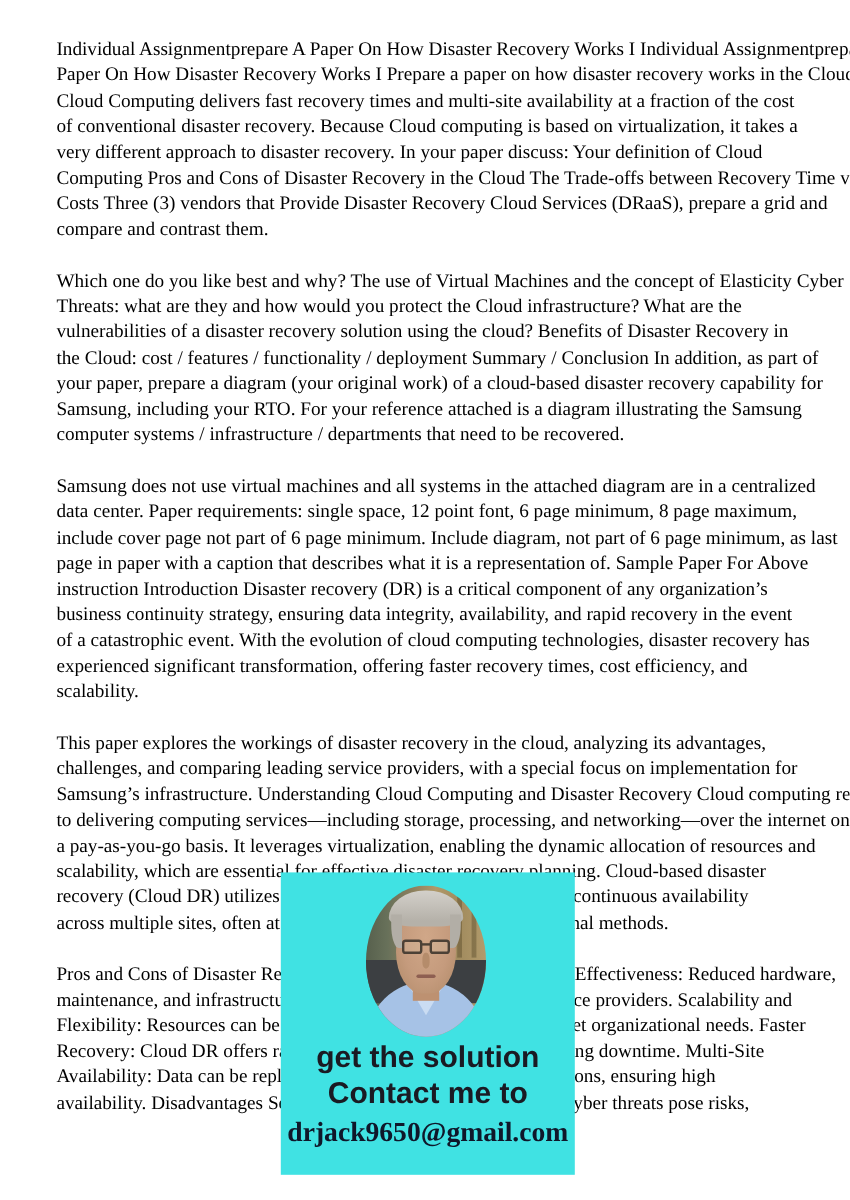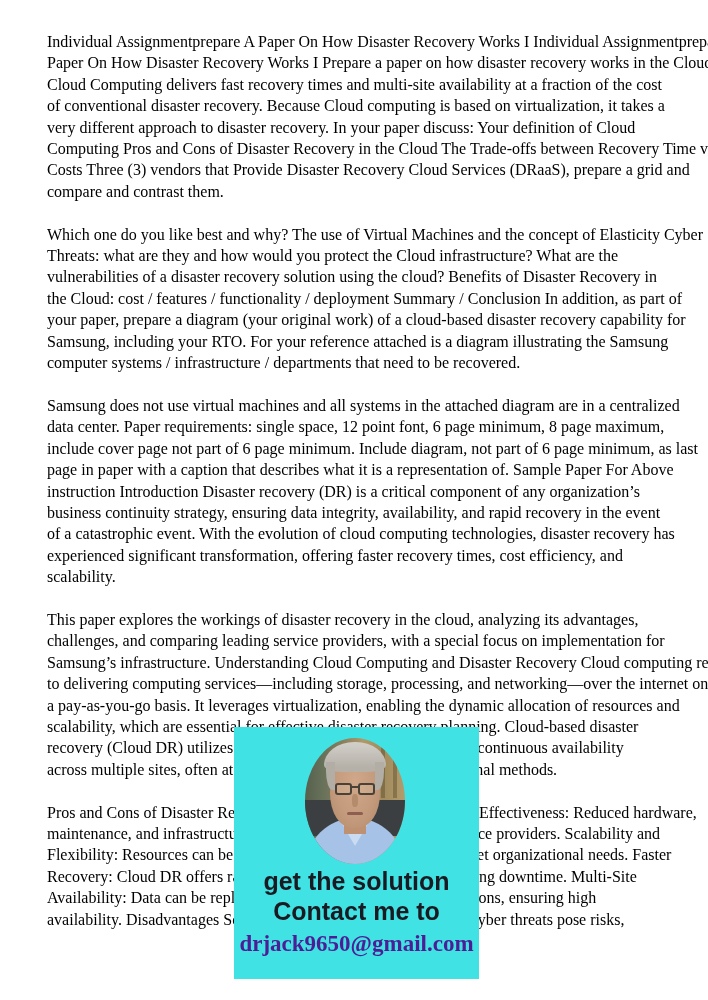--- a/index.html
+++ b/index.html
@@ -186,16 +186,16 @@
       <div class="av-glasses">
         <div class="av-lens left"></div>
         <div class="av-bridge"></div>
         <div class="av-lens right"></div>
       </div>
     </div>
     <div class="promo-heading" id="promo-heading" style="color: rgb(26, 26, 35);">
       <div>get the solution</div>
       <div>Contact me to</div>
     </div>
-    <div class="promo-email" id="promo-email" style="color: #4c1d95;">drjack9650@gmail.com</div>
+    <div class="promo-email" id="promo-email" style="color: #0f172a;">drjack9650@gmail.com</div>
   </div>
 
 </div>
 
 </body></html>

